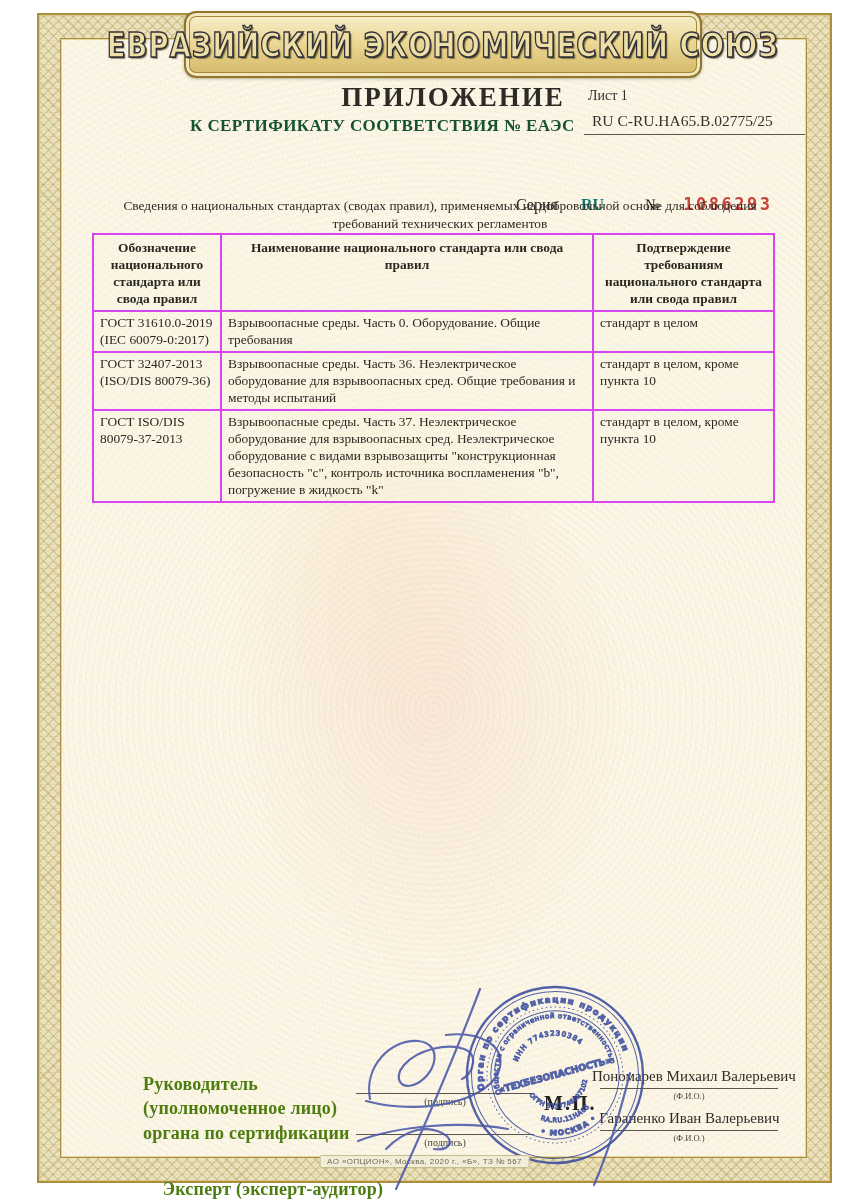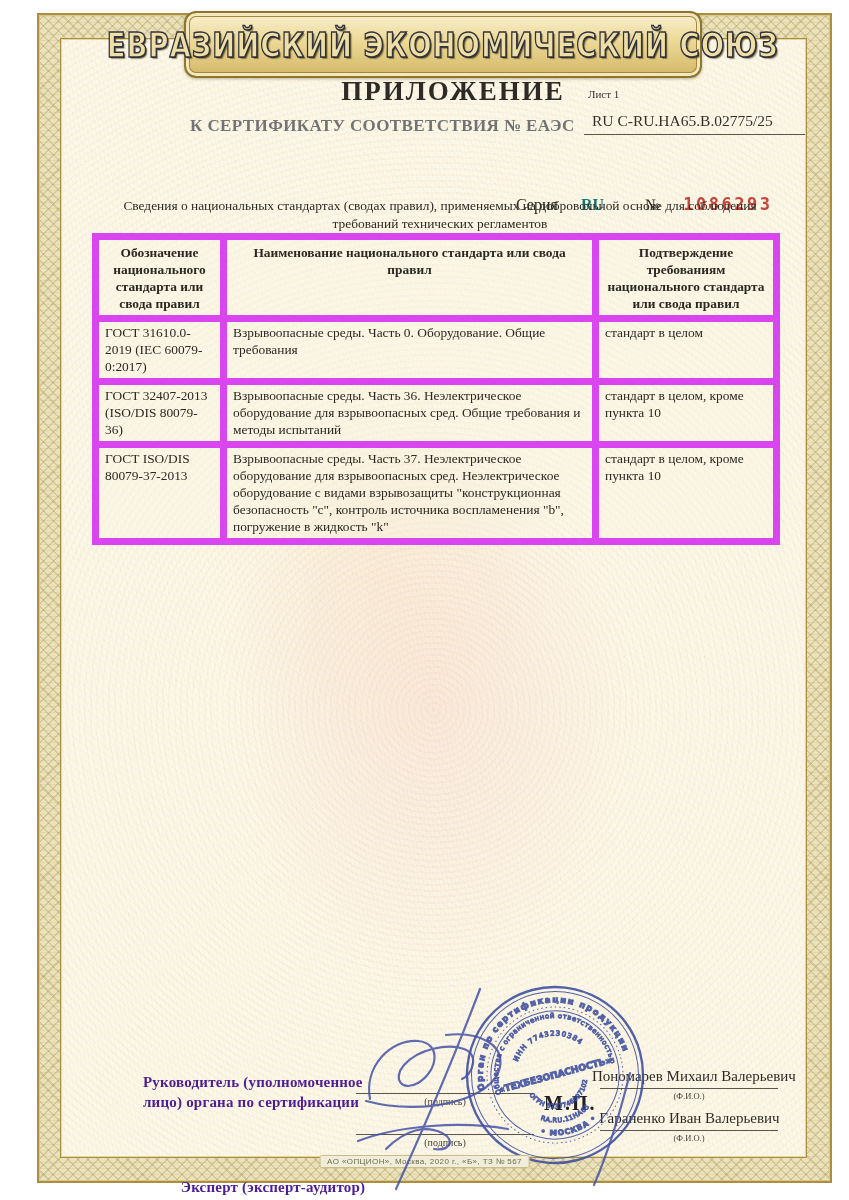--- a/index.html
+++ b/index.html
@@ -44,38 +44,38 @@
   .banner-text {
     font-family:"DejaVu Sans","Liberation Sans",sans-serif; font-weight:bold;
     font-size:29px; letter-spacing:1px; white-space:nowrap;
     color:#eedfa6; -webkit-text-stroke:1.3px #32323e;
     text-shadow:1px 1px 0 #3a3526, 2px 2px 1px rgba(58,48,16,.5);
     transform:scaleY(1.18) scaleX(.95);
   }
 
   .abs { position:absolute; z-index:4; }
   .doc-title { font-size:27px; font-weight:bold; letter-spacing:2px; color:#2e2b26; text-align:center; }
-  .sheet { font-size:11px; color:#34312b; }
-  .subtitle { font-size:17px; font-weight:bold; letter-spacing:.4px; color:#737373; }
+  .sheet { font-size:14px; color:#34312b; }
+  .subtitle { font-size:17px; font-weight:bold; letter-spacing:.4px; color:#14532d; }
   .cert-num { font-size:15.5px; color:#34312b; }
   .num-underline { border-bottom:1.2px solid #5a564c; }
   .series-row { display:flex; align-items:baseline; gap:23px; font-size:16px; color:#2e2b26; }
   .series-ru { color:#0f766e; font-weight:bold; }
   .blank-num { font-family:"DejaVu Sans Mono",monospace; font-weight:bold; font-size:17px; letter-spacing:2.5px; color:#c64а3а; color:#c6453a;margin-top:48px; }
   .intro { font-size:13.4px; line-height:1.32; text-align:center; color:#2d2a24; }
 
   table.std { border-collapse:collapse; width:681px; table-layout:fixed; z-index:4; position:absolute; }
   table.std th, table.std td {
-    border:7px solid #d946ef; font-size:13.4px; line-height:1.27; color:#2b2822;
+    border:2px solid #d946ef; font-size:13.4px; line-height:1.27; color:#2b2822;
     padding:2px 6px 3px; vertical-align:top; background:rgba(250,246,225,.35);
   }
   table.std th { font-weight:bold; text-align:center; padding-top:4px; }
   col.c1 { width:128px; } col.c2 { width:372px; } col.c3 { width:181px; }
 
-  .sig-label { font-size:15px; font-weight:bold; color:#4c1d95; line-height:1.35; letter-spacing:.2px; }
+  .sig-label { font-size:18px; font-weight:bold; color:#4d7c0f; line-height:1.35; letter-spacing:.2px; }
   .sig-line { border-bottom:1.3px solid #5a564c; }
   .tiny-cap { font-size:10px; color:#45423a; text-align:center; }
   .person-name { font-size:15px; color:#2e2b26; text-align:center; white-space:nowrap; }
   .mp { font-size:20px; font-weight:bold; letter-spacing:2px; color:#23211d; z-index:4;padding-left:47px; }
 
   .footer-pill {
     position:absolute; left:50%; transform:translateX(-50%); top:1155px; z-index:6;
     font-family:"Liberation Sans",sans-serif; font-size:8px; letter-spacing:.4px; color:#6d6b50;
     background:#f2edd8; border:1px solid #c9bd8e; border-radius:2px; padding:0 7px; line-height:11px;
     white-space:nowrap;
@@ -90,21 +90,21 @@
 
 <div class="page">
 
   <div class="border-band"></div>
   <div class="content-area"></div>
 
   <div class="banner">
     <div class="banner-text">ЕВРАЗИЙСКИЙ ЭКОНОМИЧЕСКИЙ СОЮЗ</div>
   </div>
 
-  <div class="abs doc-title" style="left:273px; top:76px; width:360px;">ПРИЛОЖЕНИЕ</div>
+  <div class="abs doc-title" style="left:273px; top:82px; width:360px;">ПРИЛОЖЕНИЕ</div>
   <div class="abs sheet" style="left:588px; top:88px;">Лист 1</div>
 
   <div class="abs subtitle" style="left:190px; top:116px;">К СЕРТИФИКАТУ СООТВЕТСТВИЯ № ЕАЭС</div>
   <div class="abs cert-num" style="left:592px; top:112px;">RU C-RU.HA65.B.02775/25</div>
   <div class="abs num-underline" style="left:584px; top:112px; width:221px; height:23px;"></div>
 
   <div class="abs series-row" style="left:516px; top:146px;">
     <span>Серия</span>
     <span class="series-ru">RU</span>
     <span style="margin-left:18px;">№</span>

